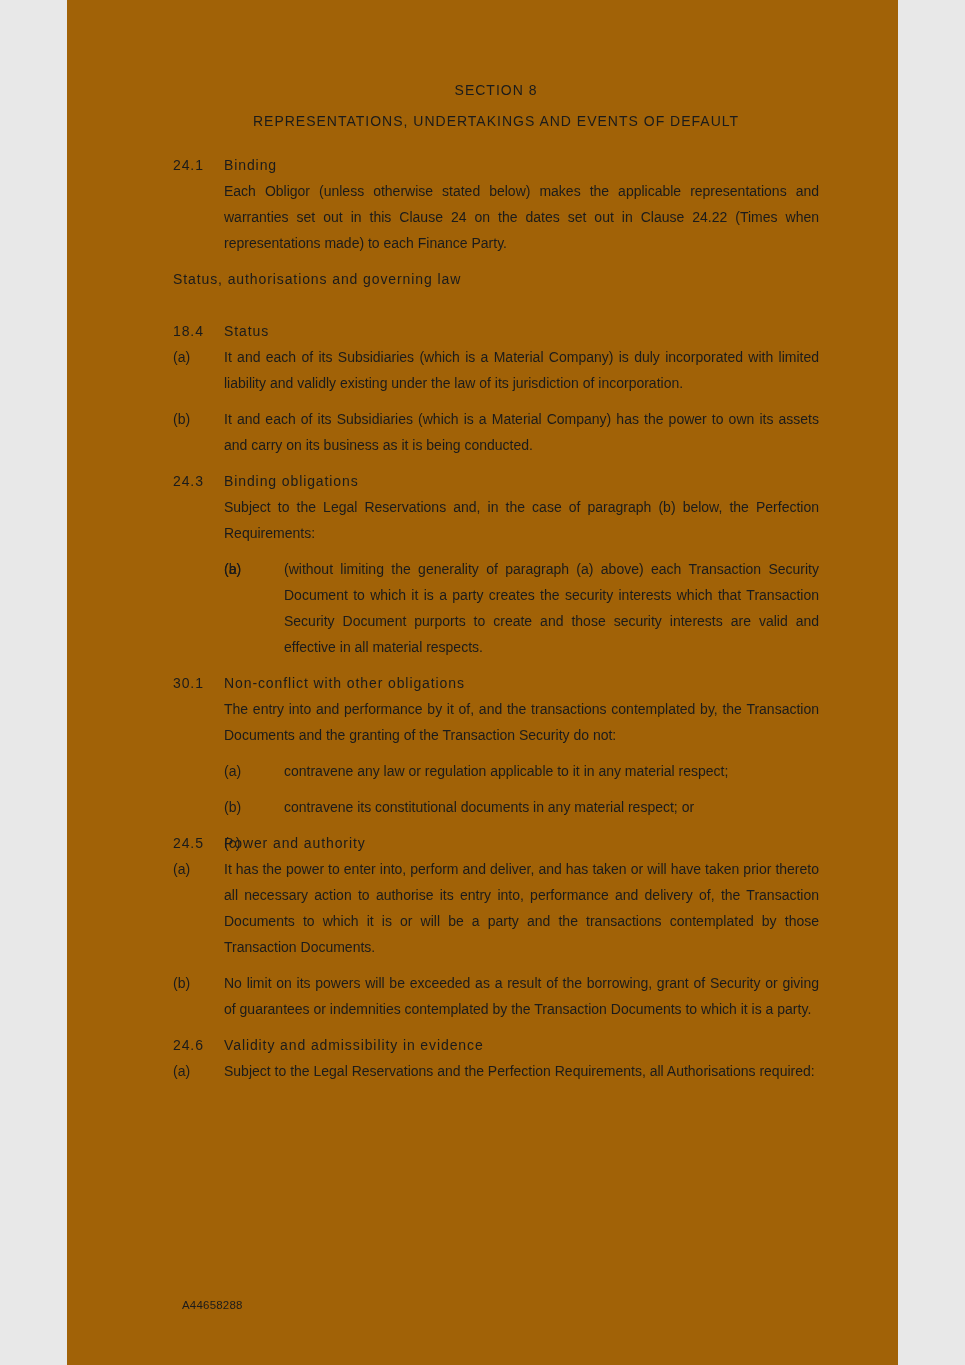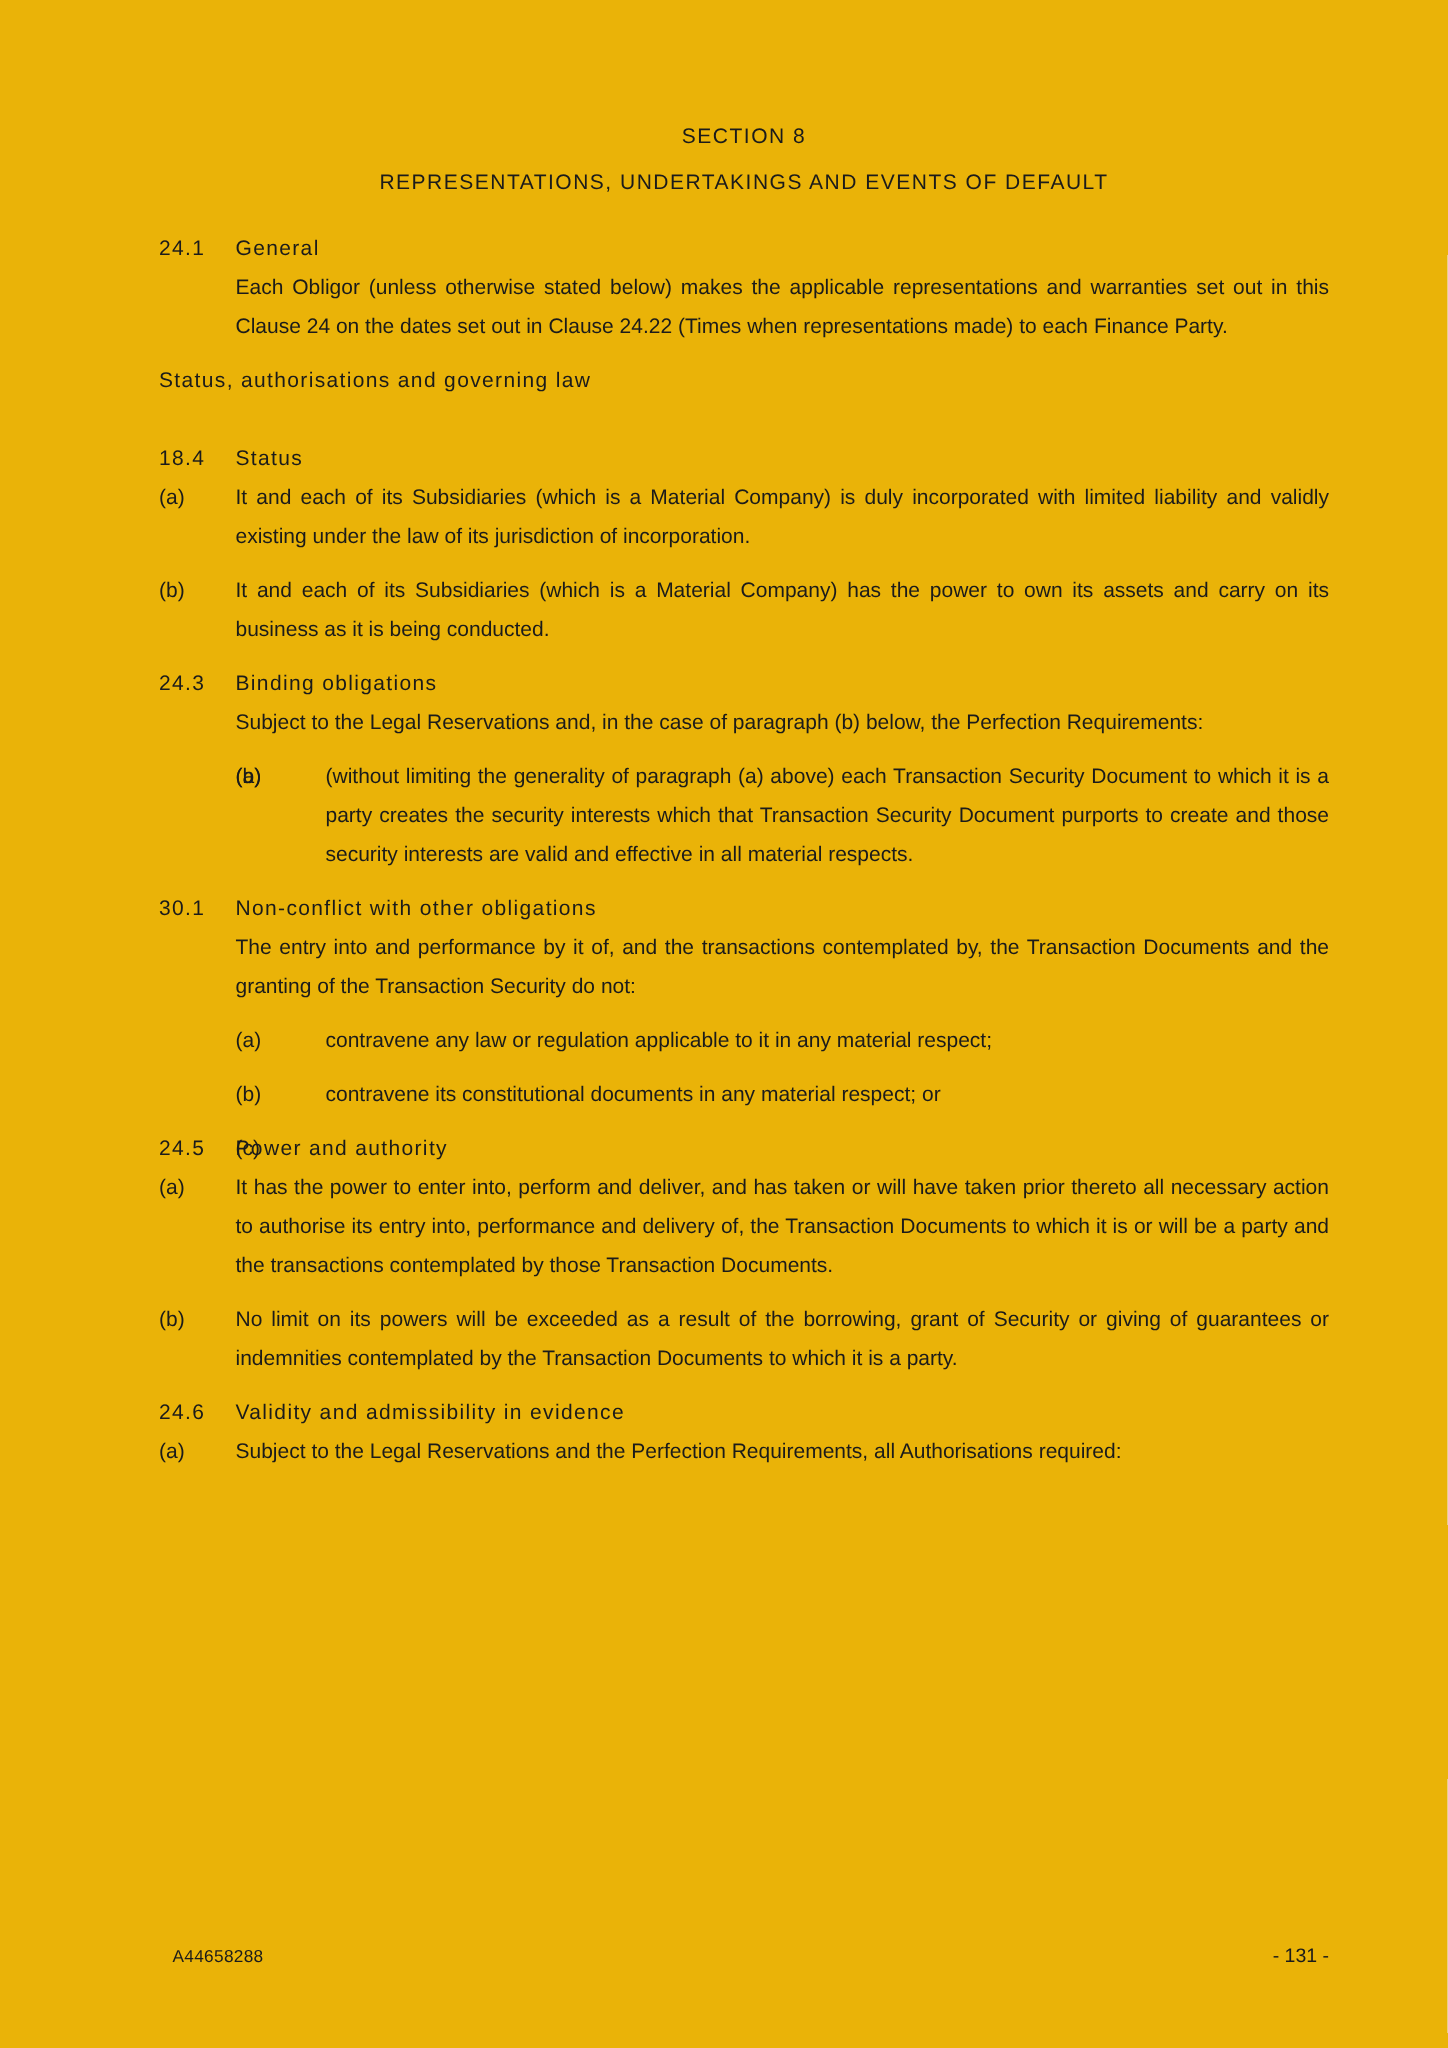--- a/index.html
+++ b/index.html
@@ -1,20 +1,20 @@
 <!DOCTYPE html>
 <html><head>
 <meta charset="utf-8">
 <style>
   html,body{margin:0;padding:0;background:#e8e8e8;}
   .page{
     position:relative;
-    width:965px;height:1365px;
+    width:831px;height:1365px;
     margin:0 auto;
-    background:#eab308;
+    background:#a16207;
     box-sizing:border-box;
     padding:77px 79px 0 106px;
     font-family:"Liberation Sans", sans-serif;
     font-size:14px;
     line-height:26px;
     color:#1b1b1b;
     overflow:hidden;
   }
   .center-title{text-align:center;letter-spacing:1px;}
   .t1{margin-bottom:5px;}
@@ -34,21 +34,21 @@
 <body>
 
 <div class="page">
 
   <div class="center-title t1">SECTION 8</div>
   <div class="center-title t2">REPRESENTATIONS, UNDERTAKINGS AND EVENTS OF DEFAULT</div>
 
 
   <div class="clause-head">
     <span class="num">24.1</span>
-    <span class="title">General</span>
+    <span class="title">Binding</span>
   </div>
   <div class="body-para">Each Obligor (unless otherwise stated below) makes the applicable representations and warranties set out in this Clause 24 on the dates set out in Clause 24.22 (Times when representations made) to each Finance Party.</div>
 
   <div class="side-head">Status, authorisations and governing law</div>
 
   <div class="clause-head">
     <span class="num">18.4</span>
     <span class="title">Status</span>
   </div>
   <div class="lpara">

